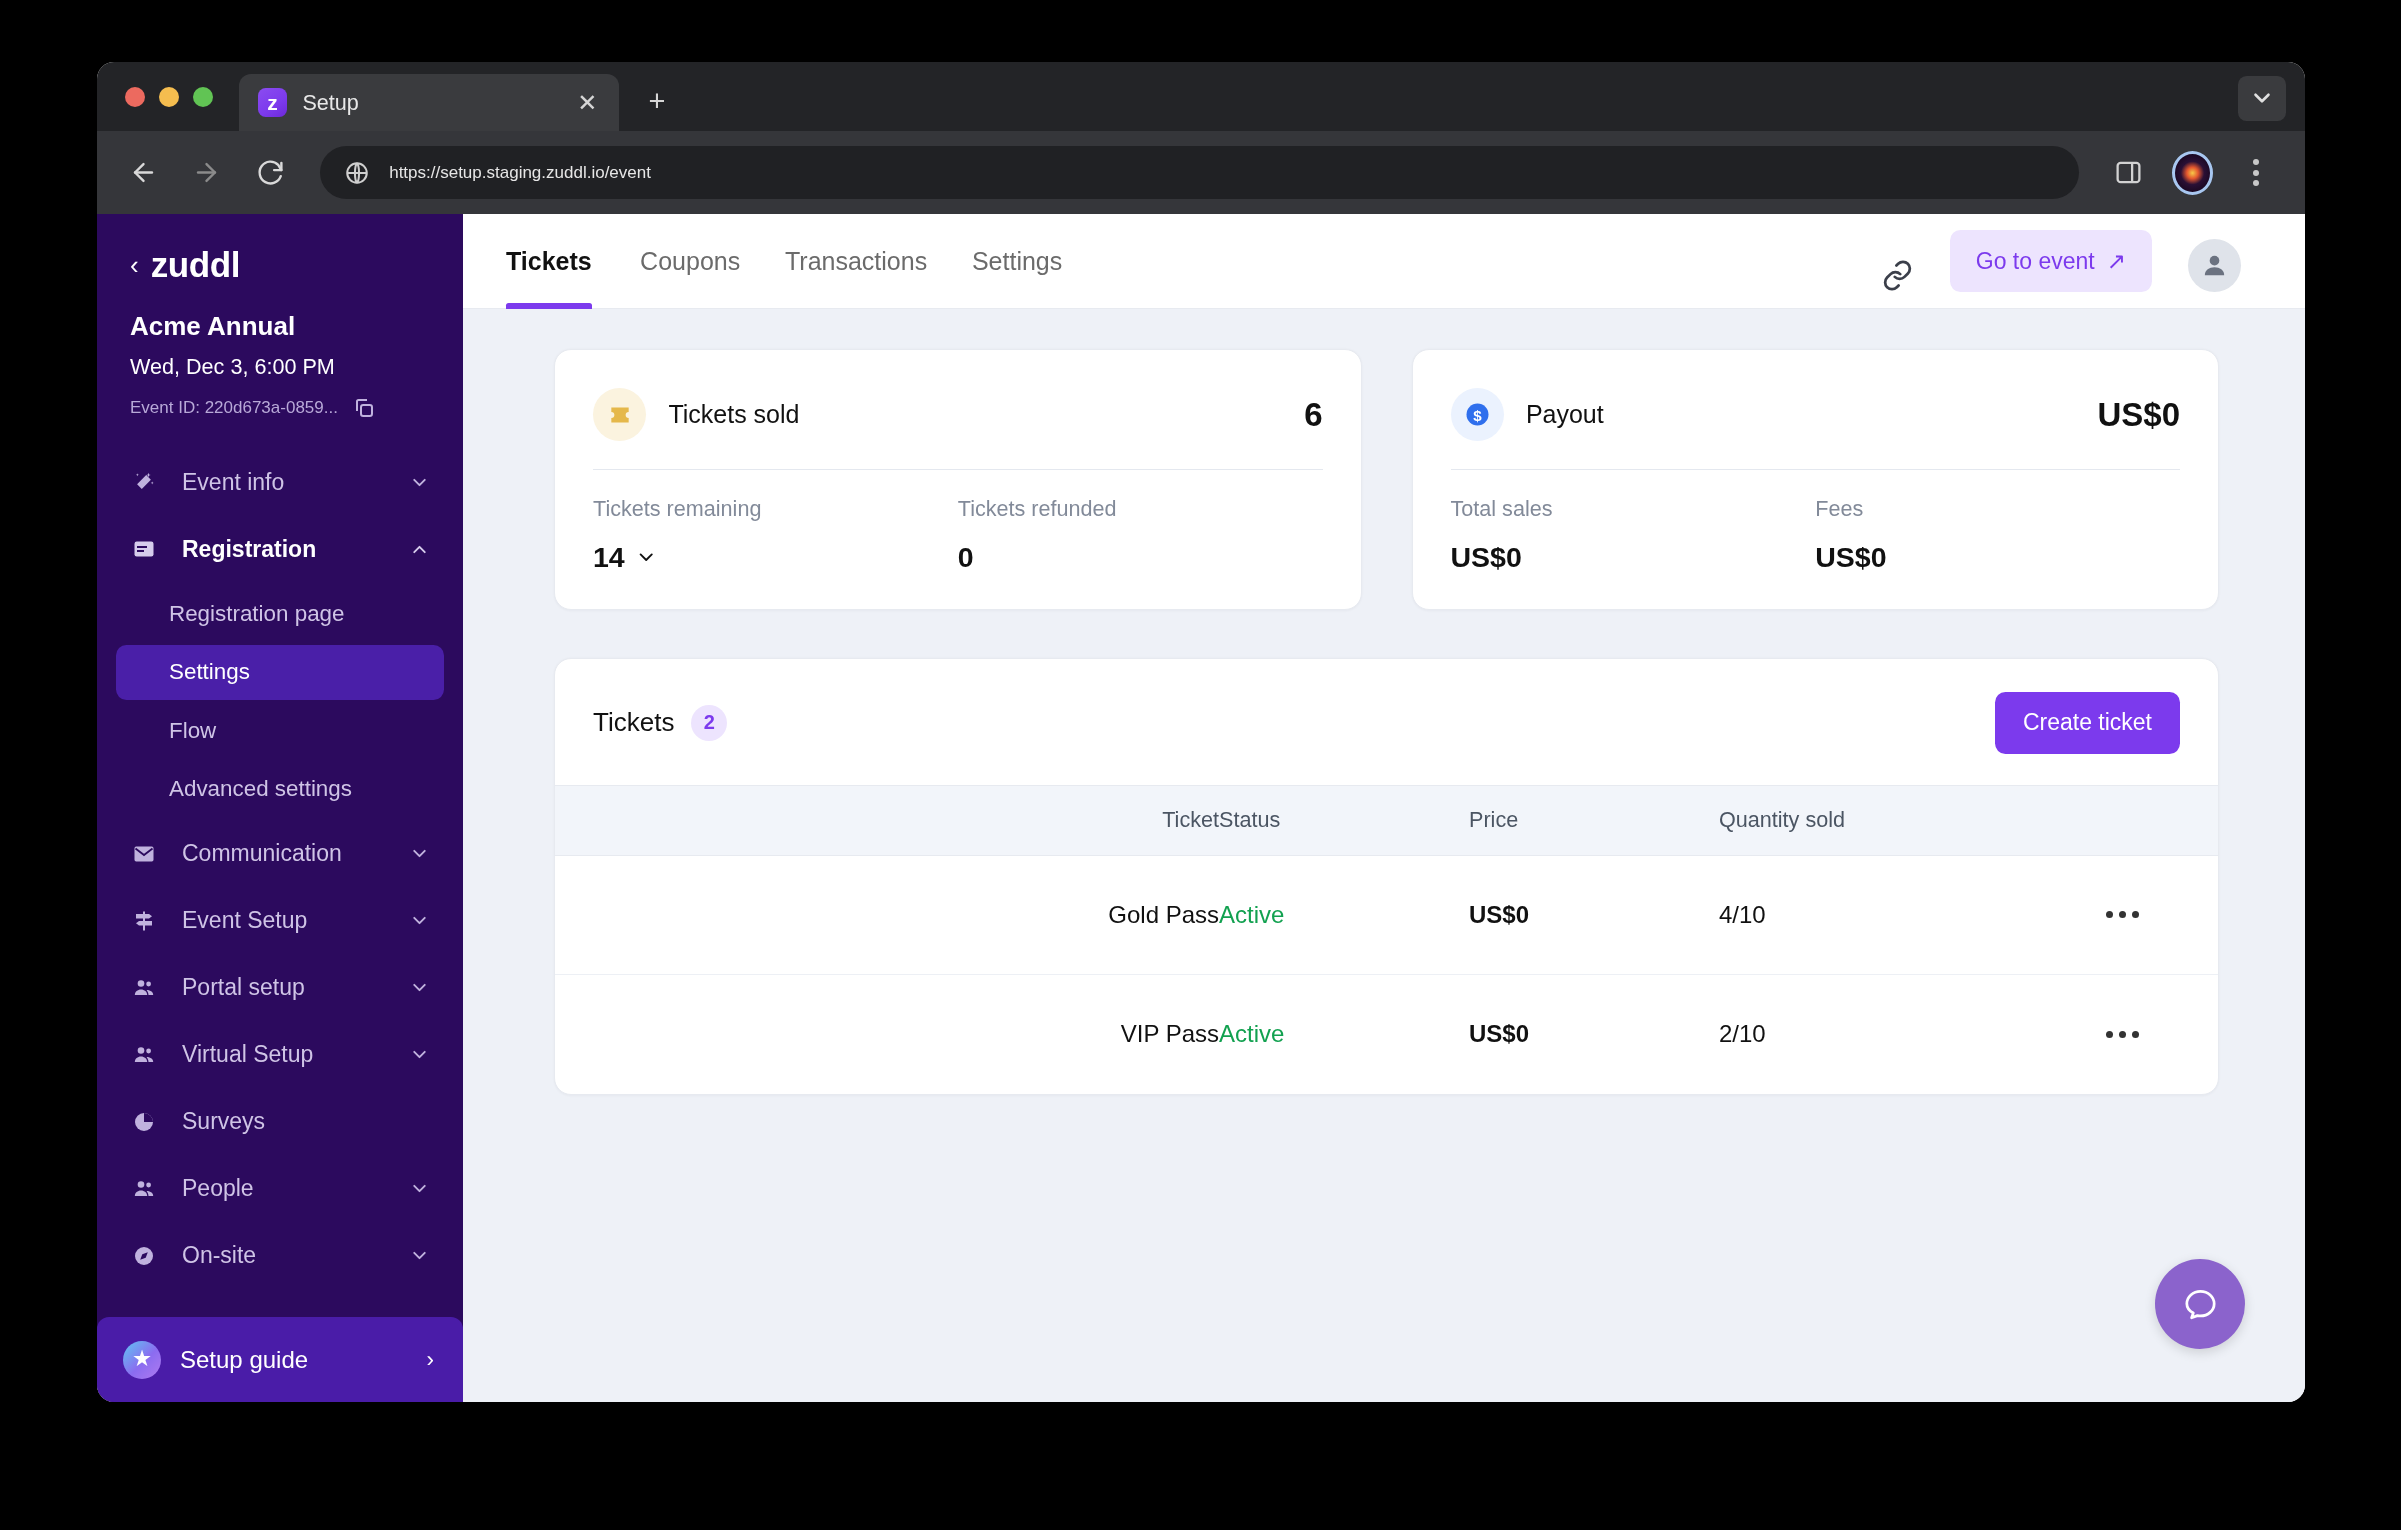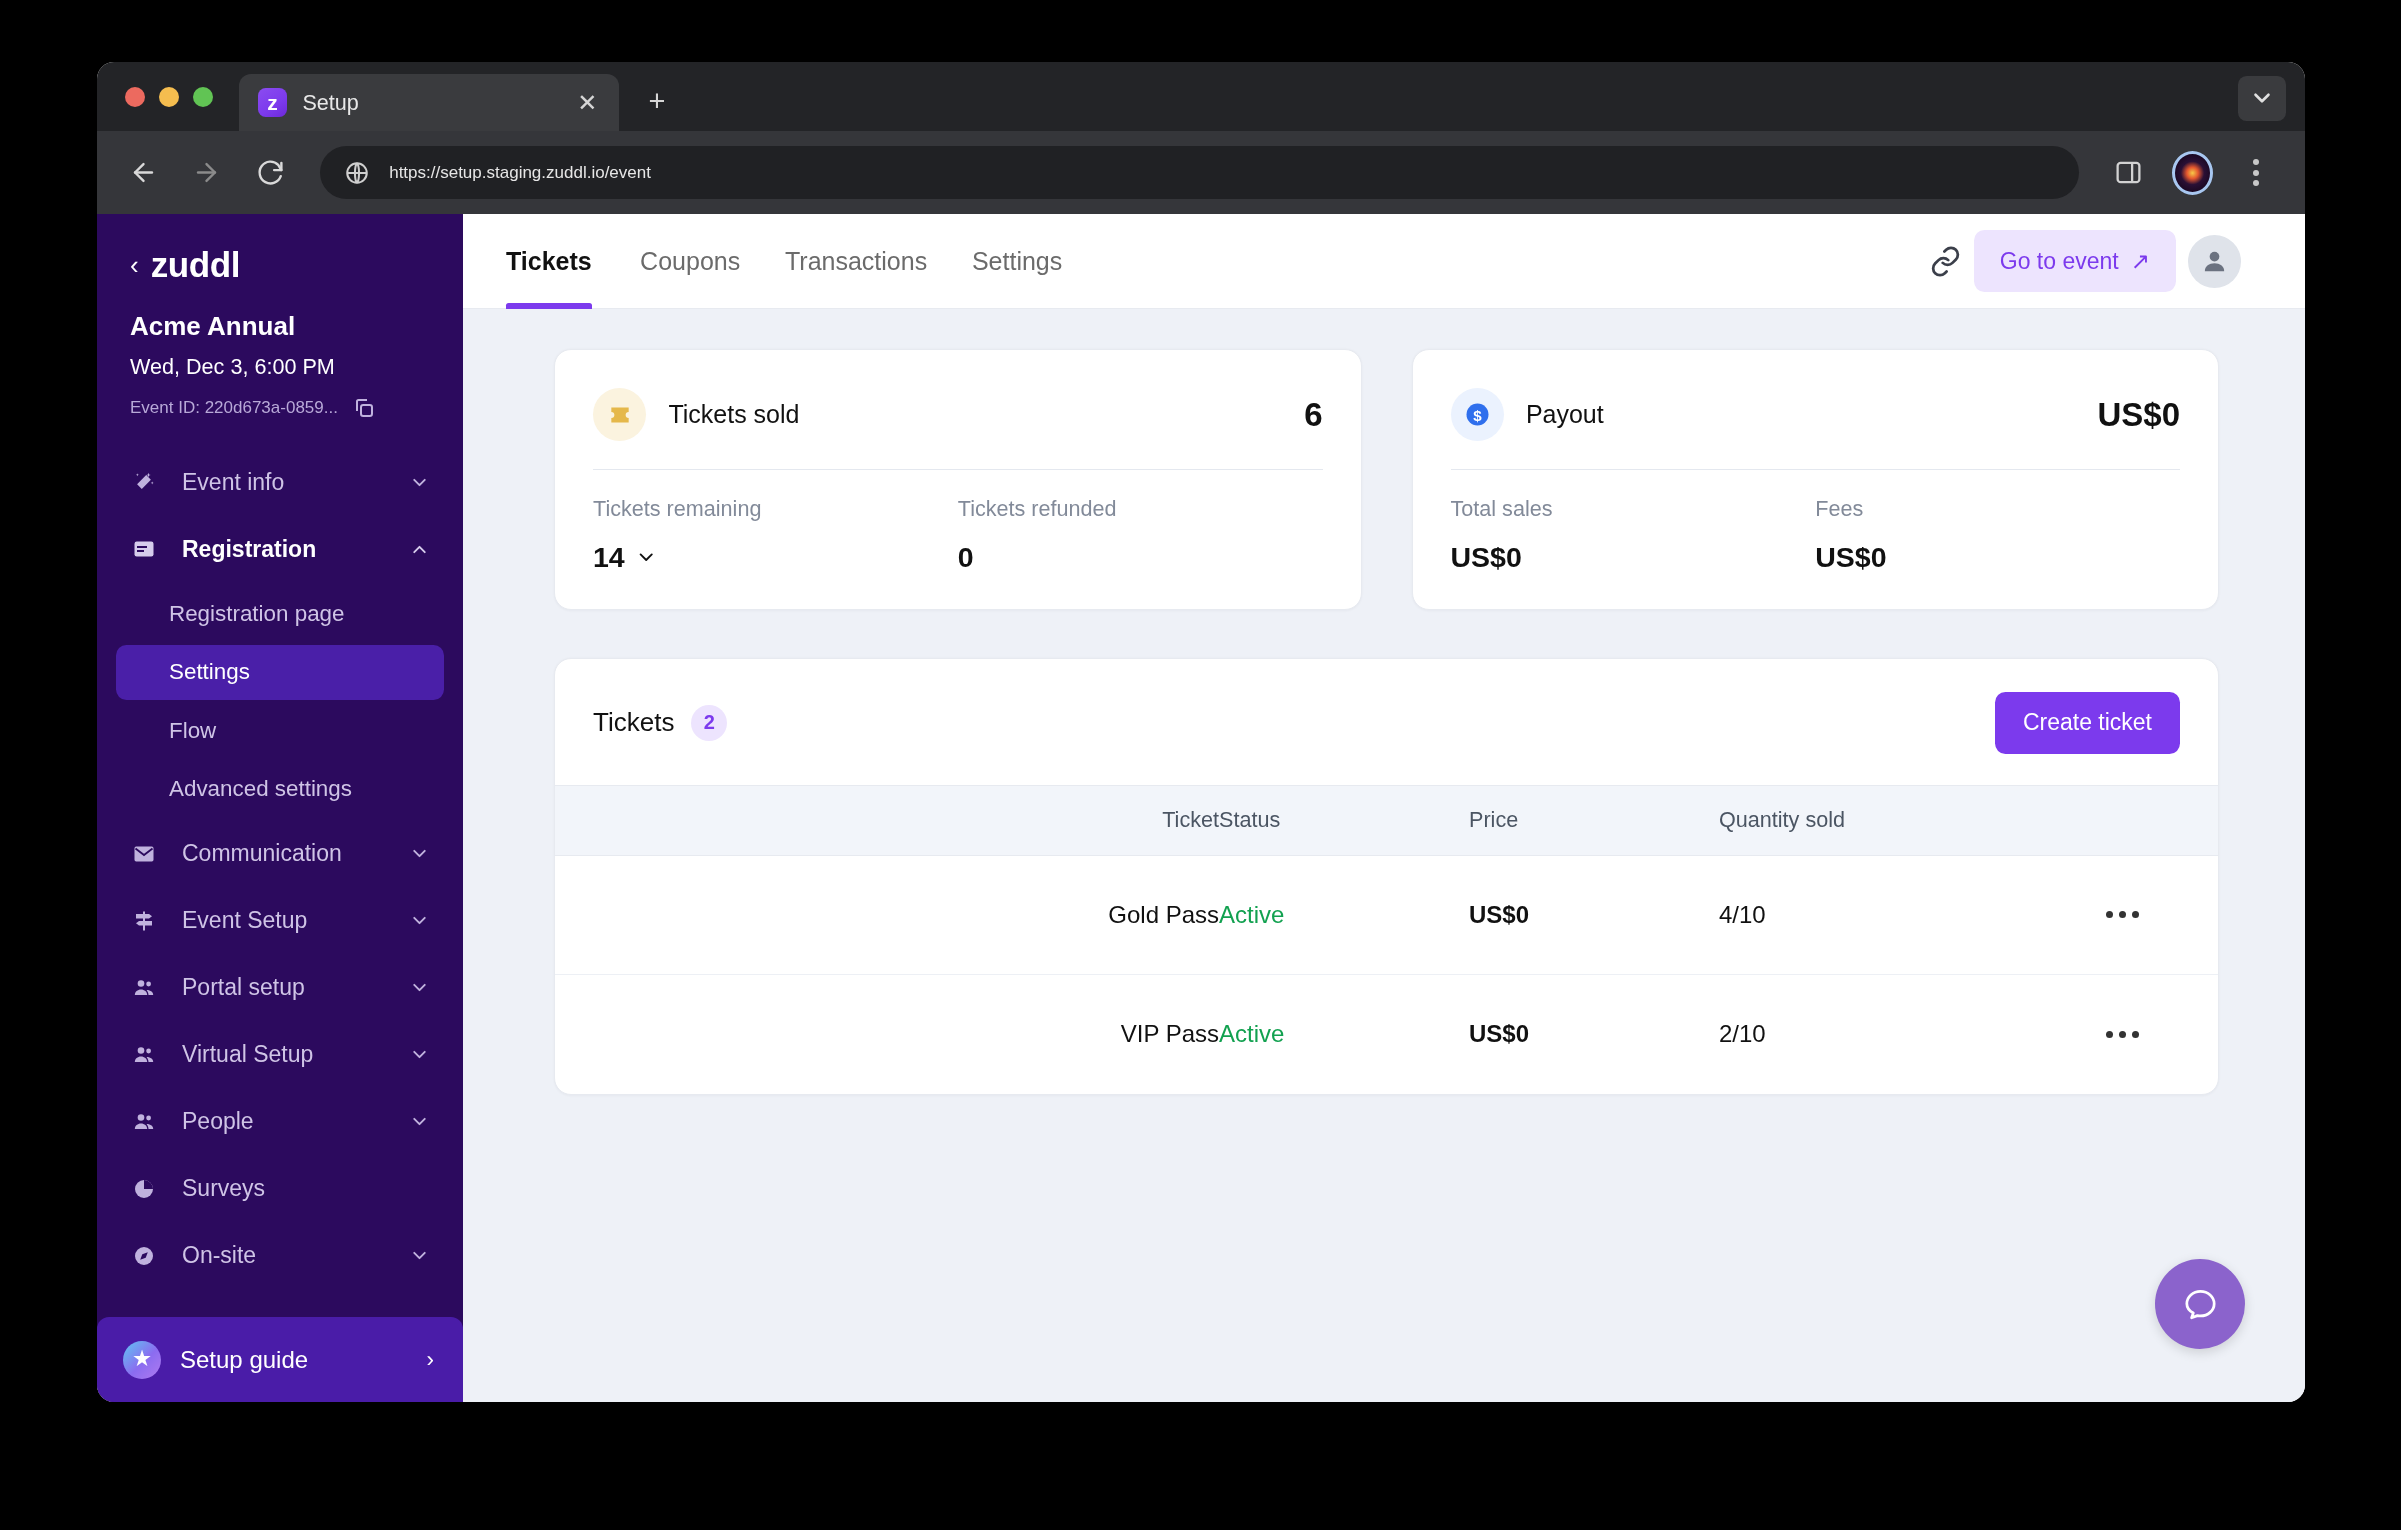--- a/index.html
+++ b/index.html
@@ -217,21 +217,21 @@
     color: #6b6b6b;
     cursor: pointer;
     position: relative;
   }
   .tab-nav:first-child { padding-left: 0; padding-right: 26px; }
   .tab-nav.active { color: #111; font-weight: 700; }
   .tab-nav.active::after {
     content: ""; position: absolute; left: 0; right: 26px; bottom: 0;
     height: 5.2px; background: #7C3AED; border-radius: 2.6px 2.6px 0 0;
   }
-  .topbar-right { margin-left: auto; display: flex; align-items: center; gap: 12px; }
+  .topbar-right { margin-left: auto; display: flex; align-items: flex-end; gap: 36px; }
   .link-icon { cursor: pointer; display: flex; }
   .go-to-event {
     background: #EDE4FE; color: #7C3AED;
     border: none; border-radius: 10.4px;
     height: 62px; padding: 0 26px;
     font-size: 23px; font-family: inherit;
     display: flex; align-items: center; gap: 12px;
     cursor: pointer;
   }
   .avatar-btn {
@@ -535,42 +535,42 @@
           <span class="caret">
             <svg width="21" height="21" viewBox="0 0 24 24" fill="none" stroke="#c0b2de" stroke-width="2.2" stroke-linecap="round" stroke-linejoin="round">
                 <polyline points="6 9 12 15 18 9"></polyline>
               </svg>
           </span>
         </div>
 
         <div class="nav-item">
           <span class="ico">
             <svg width="24" height="24" viewBox="0 0 24 24" fill="#c0b2de">
+                <circle cx="12" cy="12" r="9"></circle>
+                <path d="M12 3a9 9 0 0 1 9 9h-9z" fill="#2C0A5E"></path>
+              </svg>
+          </span>
+          <span class="lbl">Surveys</span>
+        </div>
+
+        <div class="nav-item">
+          <span class="ico">
+            <svg width="24" height="24" viewBox="0 0 24 24" fill="#c0b2de">
                 <circle cx="9" cy="7.5" r="3.3"></circle>
                 <path d="M2.8 19c0-3.4 2.8-5.6 6.2-5.6s6.2 2.2 6.2 5.6z"></path>
                 <circle cx="16.6" cy="8" r="2.4"></circle>
                 <path d="M14.6 13.9c3 .1 6.6 1.3 6.6 5.1h-4.7c0-1.9-.7-3.6-1.9-5.1z"></path>
               </svg>
           </span>
           <span class="lbl">People</span>
           <span class="caret">
             <svg width="21" height="21" viewBox="0 0 24 24" fill="none" stroke="#c0b2de" stroke-width="2.2" stroke-linecap="round" stroke-linejoin="round">
                 <polyline points="6 9 12 15 18 9"></polyline>
               </svg>
           </span>
-        </div>
-
-        <div class="nav-item">
-          <span class="ico">
-            <svg width="24" height="24" viewBox="0 0 24 24" fill="#c0b2de">
-                <circle cx="12" cy="12" r="9"></circle>
-                <path d="M12 3a9 9 0 0 1 9 9h-9z" fill="#2C0A5E"></path>
-              </svg>
-          </span>
-          <span class="lbl">Surveys</span>
         </div>
 
         <div class="nav-item">
           <span class="ico">
             <svg width="24" height="24" viewBox="0 0 24 24" fill="#c0b2de">
                 <circle cx="12" cy="12" r="9"></circle>
                 <path d="M15.8 8.2l-2.1 5.5-5.5 2.1 2.1-5.5z" fill="#2C0A5E"></path>
               </svg>
           </span>
           <span class="lbl">On-site</span>

